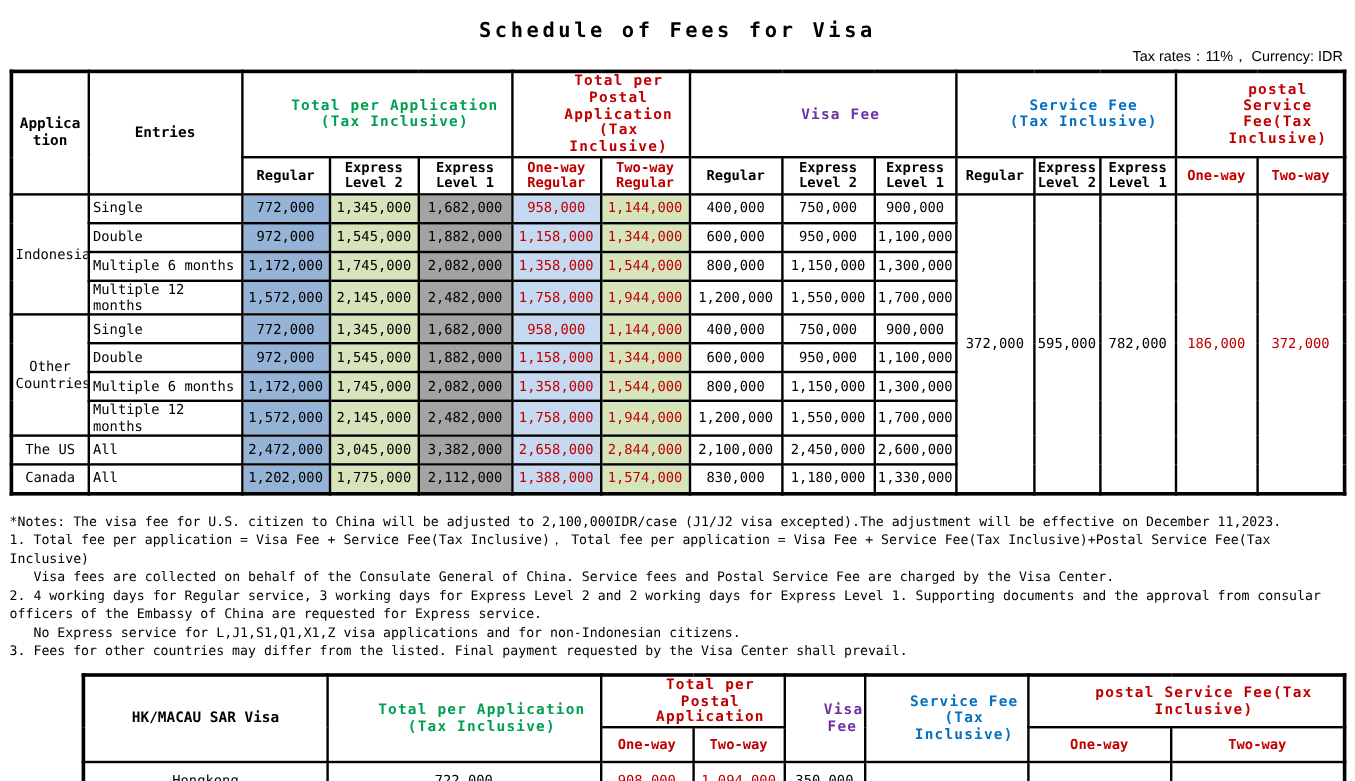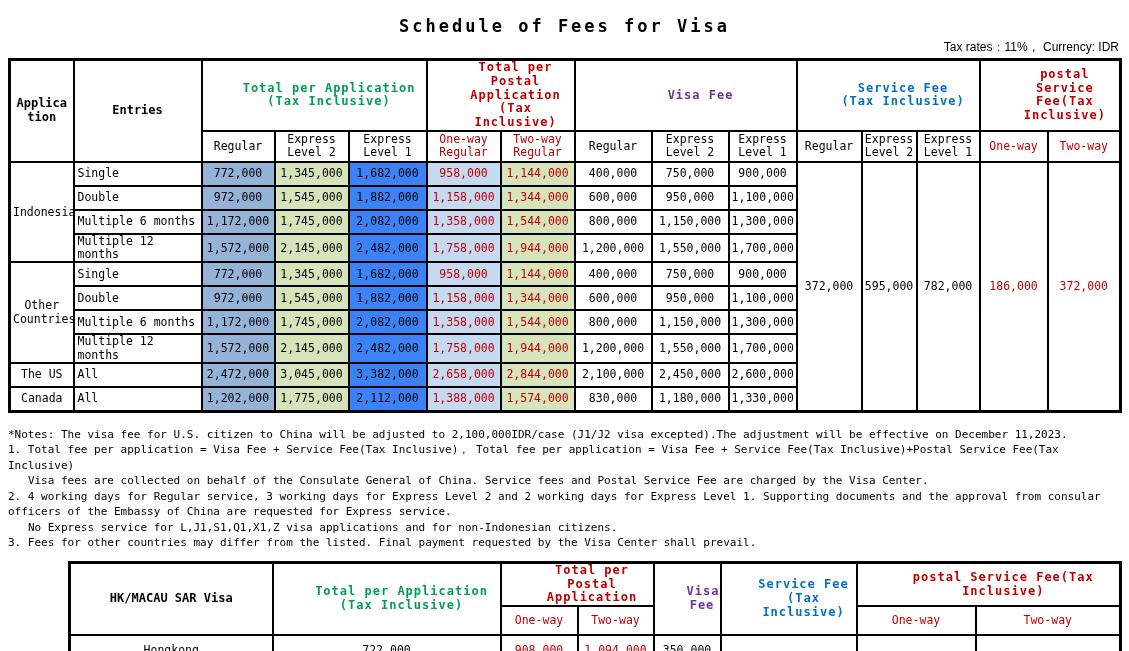--- a/index.html
+++ b/index.html
@@ -16,33 +16,33 @@
     font-family:"Liberation Sans",sans-serif;font-size:12px;color:#000;
   }
   table{border-collapse:collapse;table-layout:fixed;border:3px solid #000;}
   th,td{border:2px solid #000;padding:0 2px;overflow:hidden;line-height:1.15;}
   .fee-table{margin-left:8px;width:1111px;}
   .hk-table{margin-left:68px;width:1051px;margin-top:10px;}
   .hdr{font-weight:bold;font-size:12px;}
   .break{word-break:break-all;}
   .grp{font-weight:bold;font-size:12px;letter-spacing:1px;padding-left:32px;}
   .preline{white-space:pre-line;}
-  .sub{font-weight:normal;font-size:11.5px;}
+  .sub{font-weight:bold;font-size:11.5px;}
   .green{color:#00A050}
   .red{color:#C00000}
   .purple{color:#7030A0}
   .blue{color:#0070C0}
   .redtxt{color:#C00000}
   tbody td{font-size:11.5px;height:22px;text-align:center;vertical-align:middle;}
   .fee-table thead tr.grp-row th{height:52px;}
   .fee-table thead tr.sub-row th{height:29px;}
   .fee-table .ent{text-align:left;padding-left:3px;margin-left:36px;}
   .v0{background:#95B3D7}
   .v1{background:#D6E4BC}
-  .v2{background:#3b82f6}
+  .v2{background:#a3a3a3}
   .v3{background:#C5D9F1;color:#C00000}
   .v4{background:#D6E4BC;color:#C00000}
   .notes{margin:14px 8px 0 8px;font-size:11px;line-height:15.5px;}
   .note-line{white-space:pre-wrap;}
   .hk-table thead tr.grp-row th{height:32px;}
   .hk-table thead tr.sub-row th{height:27px;}
   .hk-table tbody td{height:28px;margin-top:26px;}
 </style>
 </head>
 <body>

